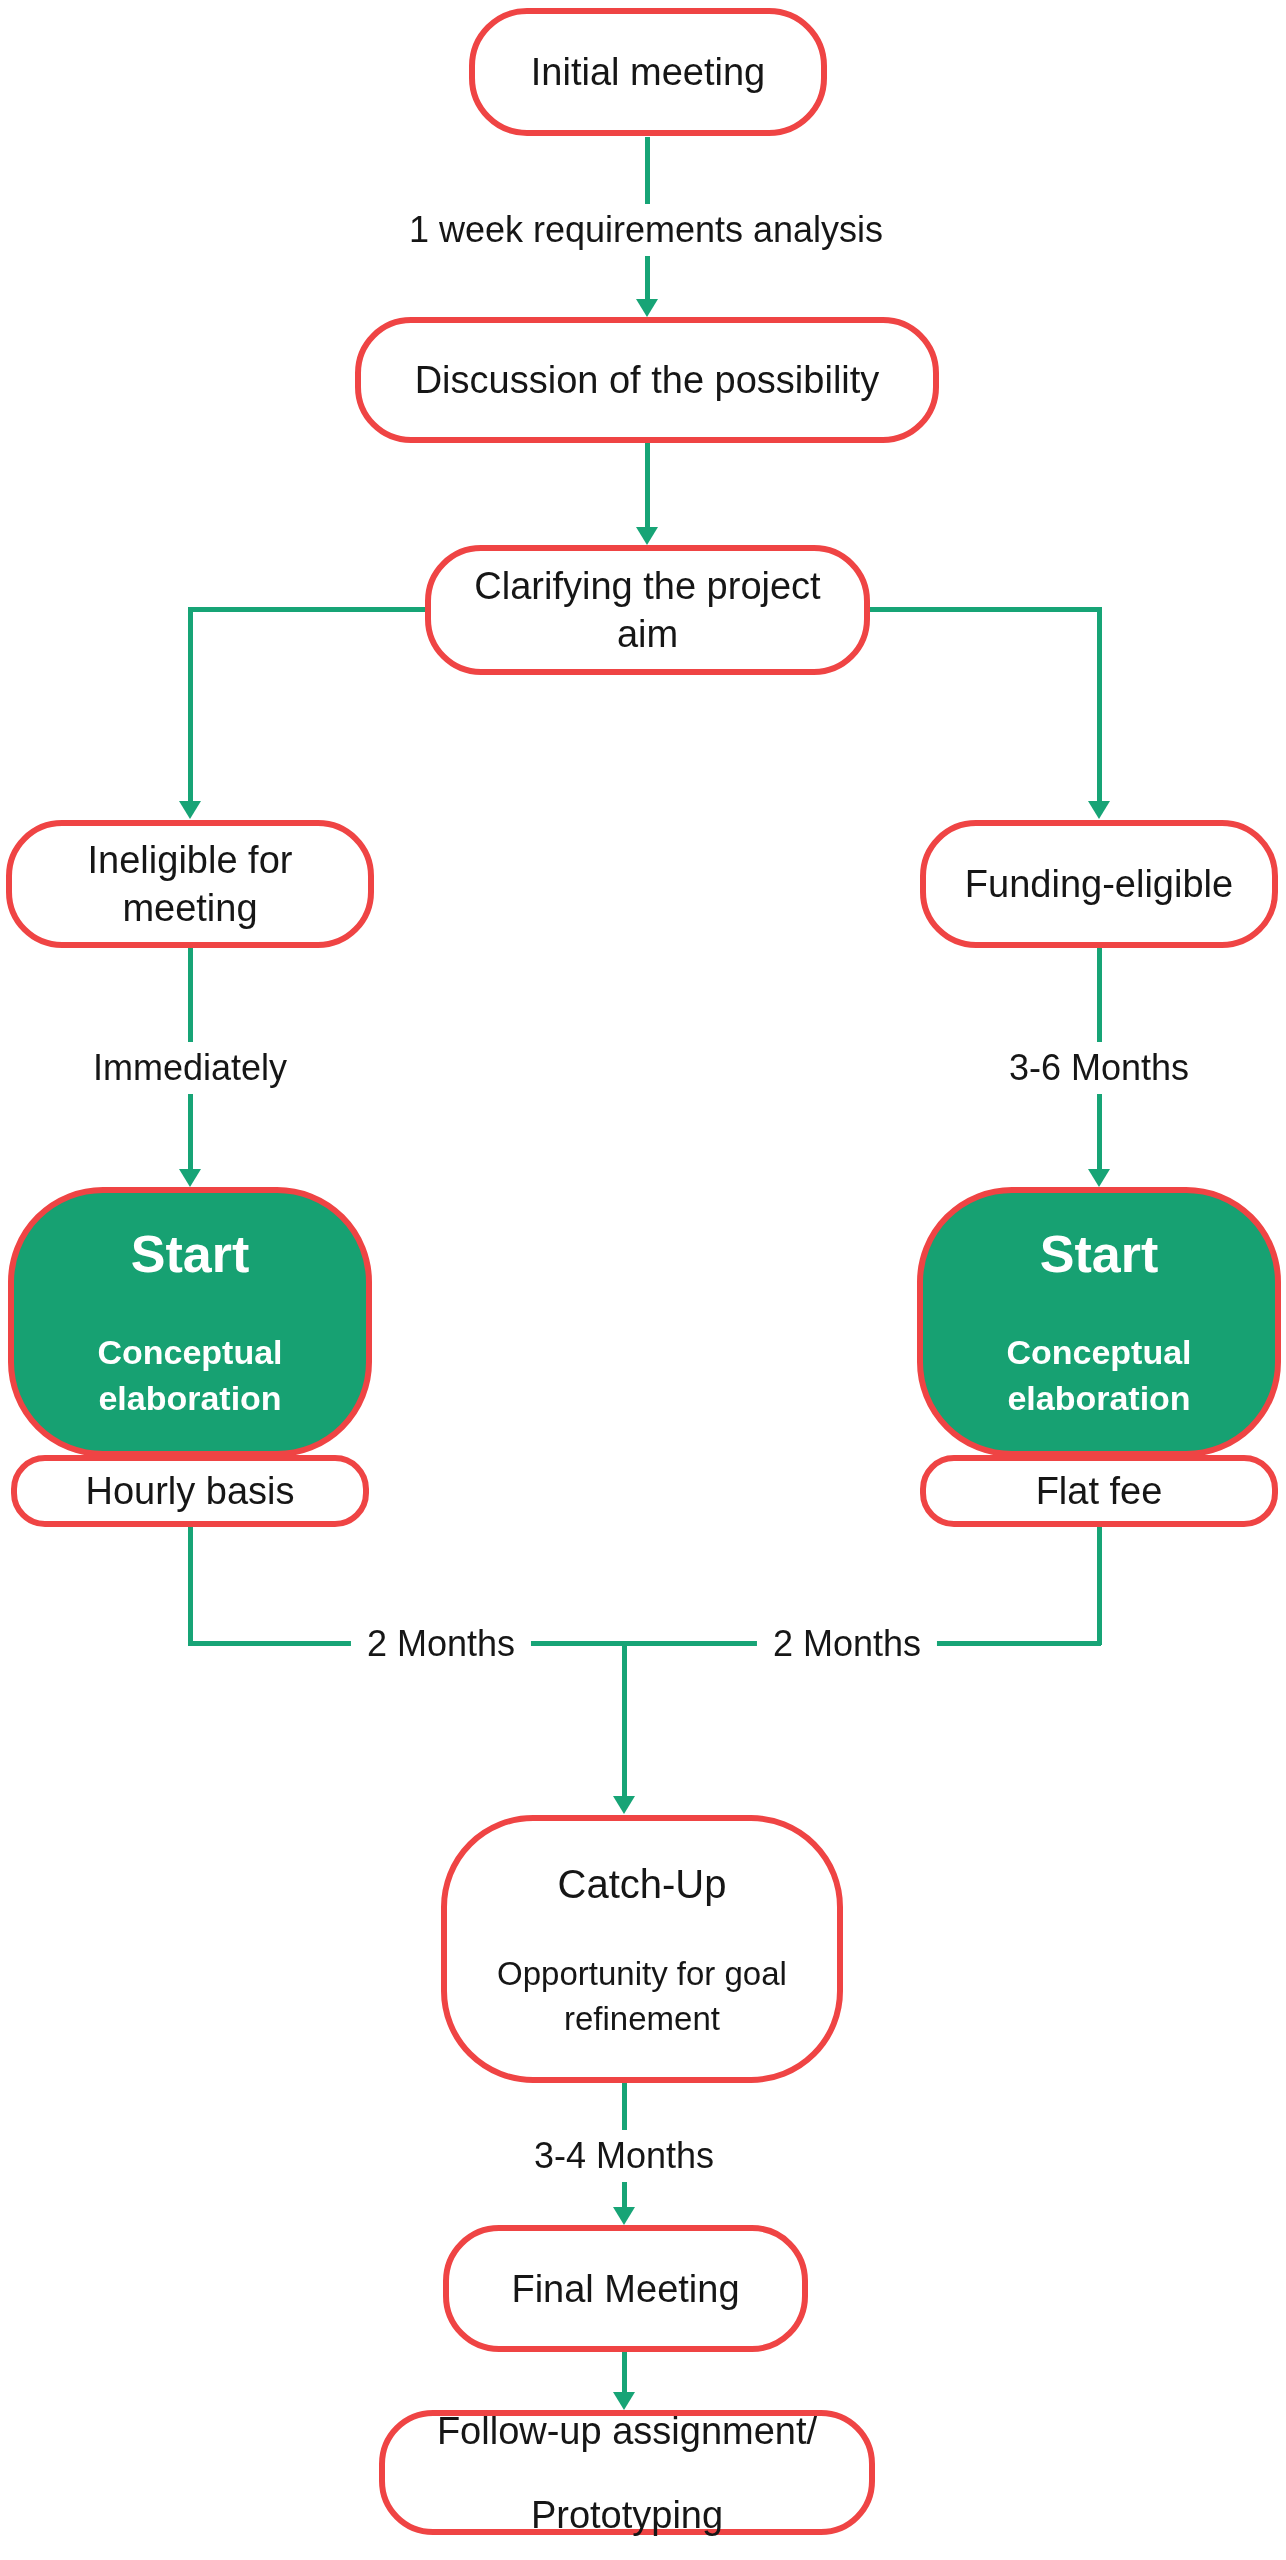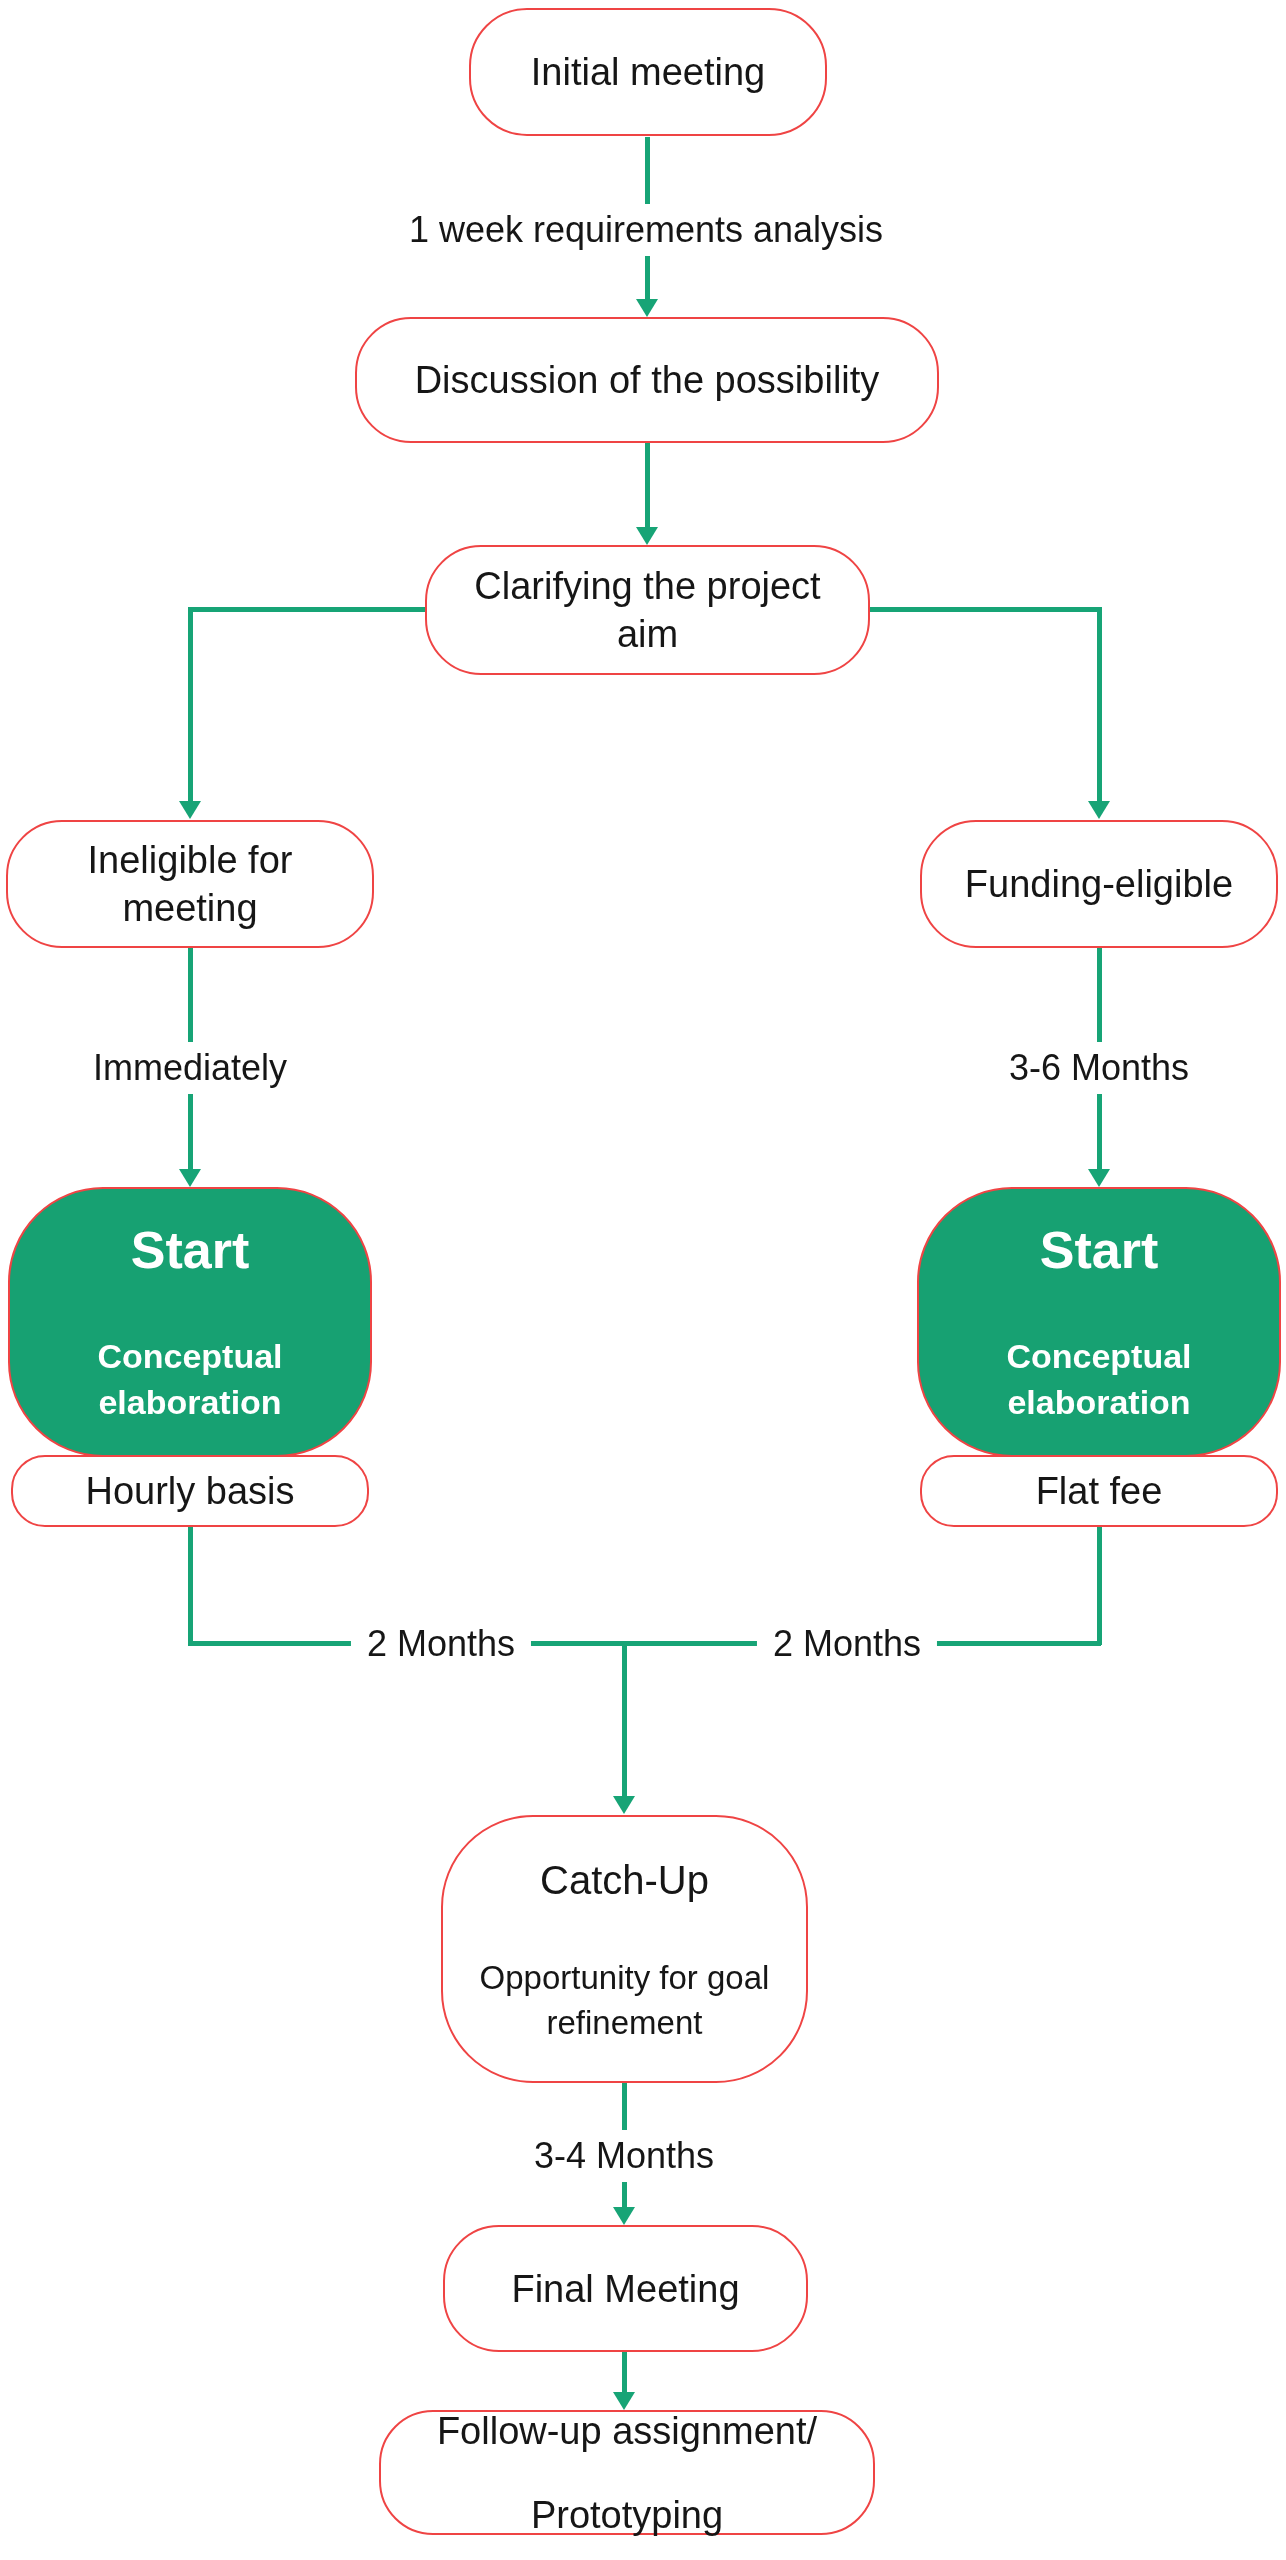--- a/index.html
+++ b/index.html
@@ -17,21 +17,21 @@
   .arr{
     position:absolute;width:0;height:0;z-index:1;
     border-left:11px solid transparent;
     border-right:11px solid transparent;
     border-top:18px solid #17a476;
   }
   
   .node{
     position:absolute;z-index:2;
     background:#ffffff;
-    border:2px solid #ef4444;
+    border:6px solid #ef4444;
     box-sizing:border-box;
     display:flex;flex-direction:column;
     align-items:center;justify-content:center;
     text-align:center;
     font-size:38px;line-height:48px;
   }
   .node.green{
     background:#17a172;
     color:#ffffff;
     justify-content:flex-start;
@@ -126,21 +126,21 @@
     <div class="node-sub">
       <div>Conceptual</div>
       <div>elaboration</div>
     </div>
   </div>
 
   <div class="node" style="left:920px;top:1455px;width:358px;height:72px;border-radius:34px;z-index:3;">
     <div>Flat fee</div>
   </div>
 
-  <div class="node big-white" style="left:441px;top:1815px;width:367px;height:268px;border-radius:92px;">
+  <div class="node big-white" style="left:441px;top:1815px;width:402px;height:268px;border-radius:92px;">
     <div class="node-title">Catch-Up</div>
     <div class="node-sub">
       <div>Opportunity for goal</div>
       <div>refinement</div>
     </div>
   </div>
 
   <div class="node" style="left:443px;top:2225px;width:365px;height:127px;border-radius:56px;">
     <div>Final Meeting</div>
   </div>

